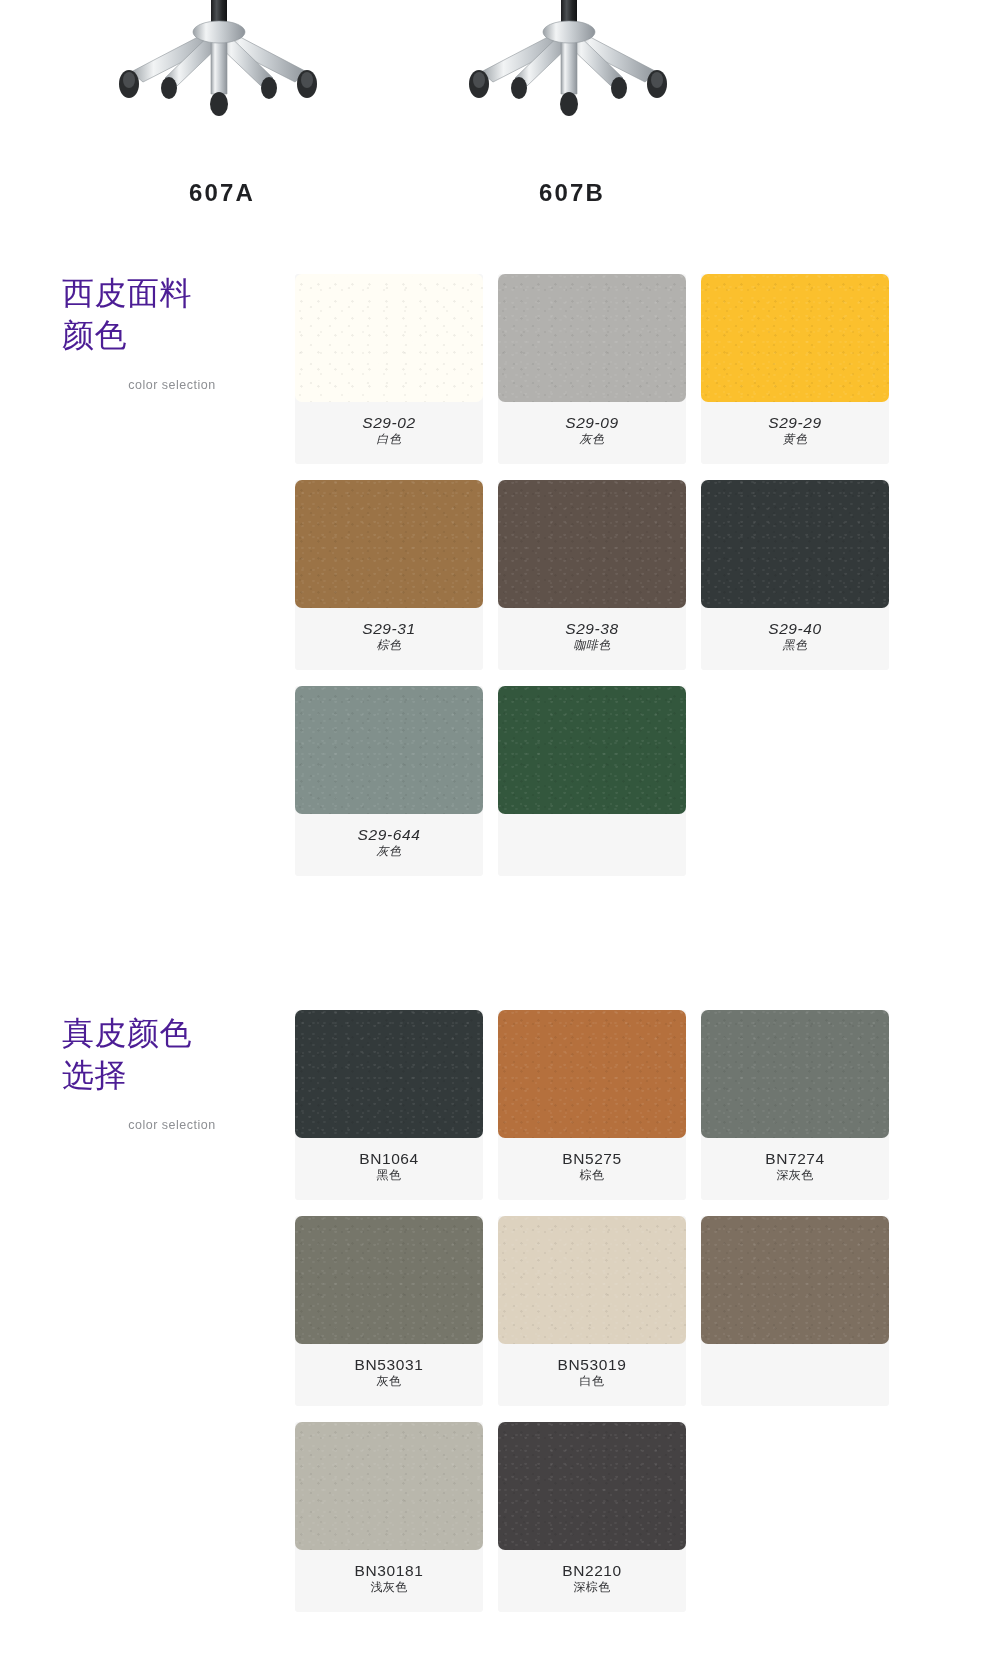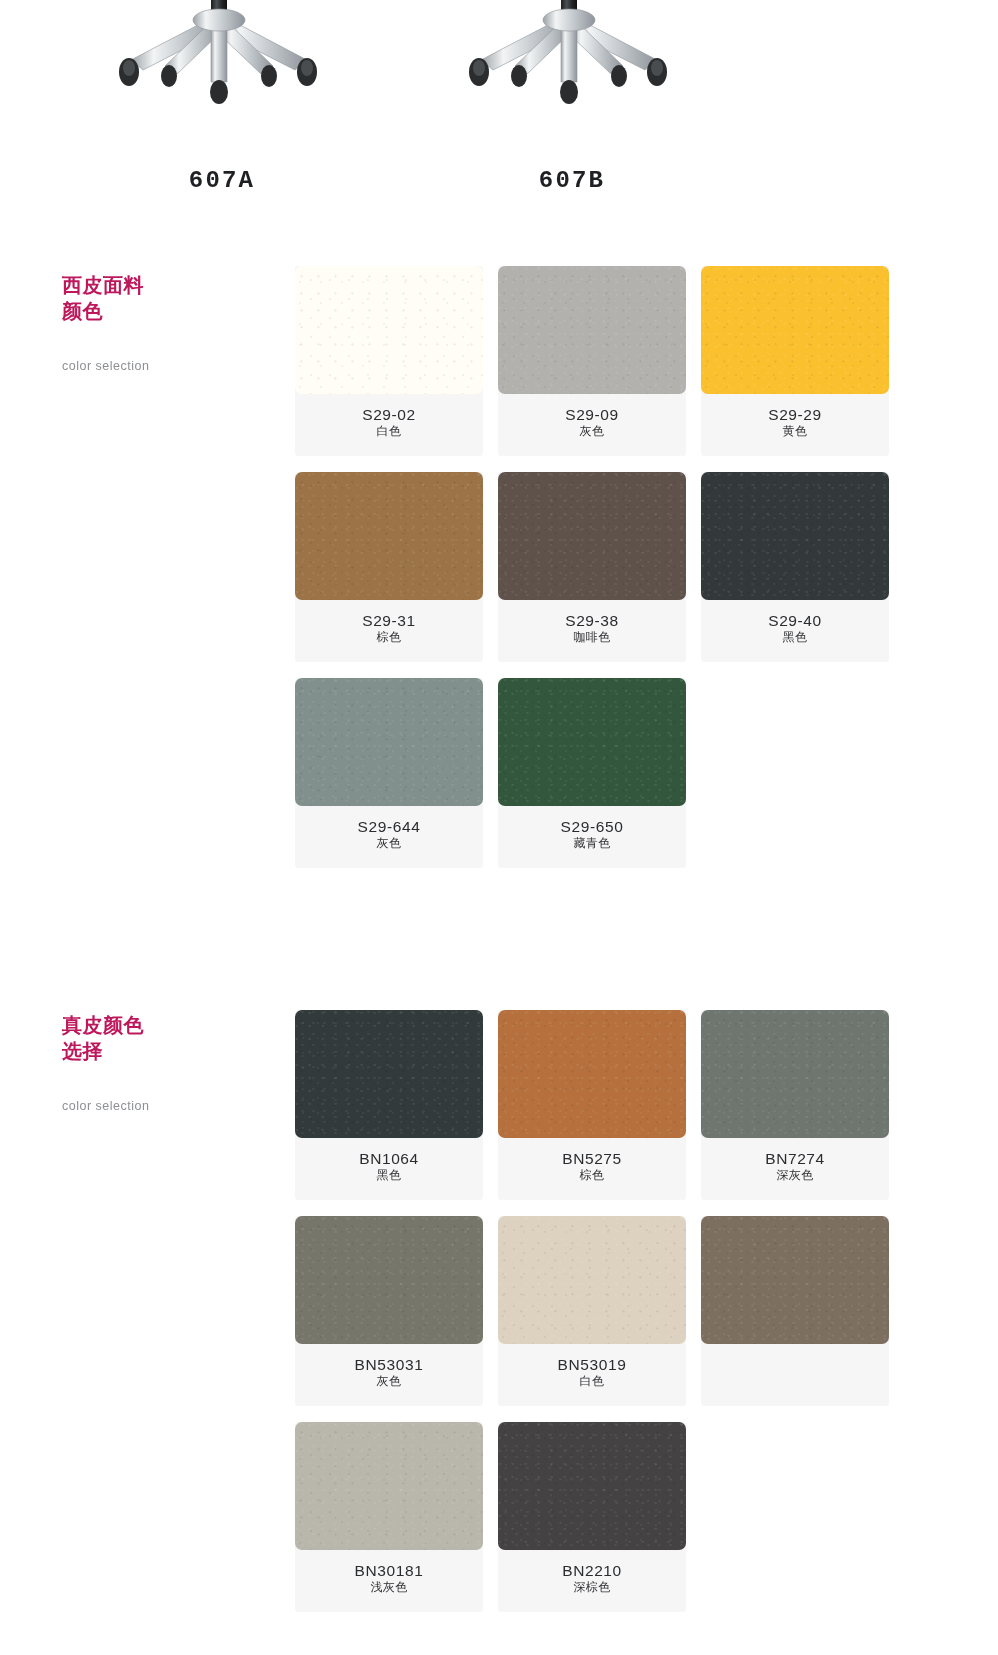--- a/index.html
+++ b/index.html
@@ -20,24 +20,23 @@
   
   .product-strip {
     position: relative;
     height: 232px;
     width: 998px;
     background: #ffffff;
   }
 
   .product-cell {
     position: absolute;
-    top: 4px;
+    top: 16px;
     width: 300px;
     height: 232px;
-    font-family: Liberation Mono, monospace;
   }
   .product-cell.left  { left: 72px; }
   .product-cell.right { left: 422px; }
 
   .chair-art {
     position: absolute;
     top: -150px;
     left: 50%;
     transform: translateX(-50%);
     width: 230px;
@@ -62,34 +61,35 @@
     width: 998px;
   }
 
   .section-head {
     position: absolute;
     left: 62px;
     width: 220px;
   }
 
   .section-title {
-    font-size: 20px;
-    font-weight: 700;
+    font-size: 32px;
+    font-weight: 400;
     line-height: 1.32;
-    color: #be185d;
+    color: #4c1d95;
     letter-spacing: 0.5px;
     white-space: pre-line;
   }
 
   .section-sub {
-    margin-top: 34px;
+    margin-top: 22px;
     font-size: 12.5px;
     color: #8d8f93;
     letter-spacing: 0.5px;
     font-weight: 400;
+    text-align: center;
   }
 
   .swatch-grid {
     position: absolute;
     left: 295px;
     width: 600px;
     display: grid;
     grid-template-columns: repeat(3, 188px);
     column-gap: 15px;
     row-gap: 16px;
@@ -144,21 +144,21 @@
   .swatch-cn {
     font-size: 12px;
     color: #303134;
     letter-spacing: 0.4px;
     line-height: 1.3;
   }
 
   
   #fabric-section   { height: 680px; }
   #fabric-section   .section-head  { top: 12px; }
-  #fabric-section   .swatch-grid   { top: 6px; }
+  #fabric-section   .swatch-grid   { top: 14px; font-style: italic; }
 
   #leather-section  { height: 620px; }
   #leather-section  .section-head  { top: 10px; }
   #leather-section  .swatch-grid   { top: 8px; }
 
   .spacer-top    { height: 28px; }
   .spacer-mid    { height: 62px; }
 </style>
 </head>
 <body>
@@ -362,24 +362,20 @@
     <div class="swatch-card">
       <span class="swatch-chip" style="background: rgb(129, 144, 140);"></span>
       <div class="swatch-meta">
         <div class="swatch-code">S29-644</div>
         <div class="swatch-cn">灰色</div>
       </div>
     </div>
 
     <div class="swatch-card">
       <span class="swatch-chip" style="background: rgb(51, 87, 61);"></span>
-      <div class="swatch-meta">
-        <div class="swatch-code">S29-650</div>
-        <div class="swatch-cn">藏青色</div>
-      </div>
     </div>
 
   </div>
 </div>
 
 <div class="spacer-mid"></div>
 
 <div class="section" id="leather-section">
 
   <div class="section-head">

